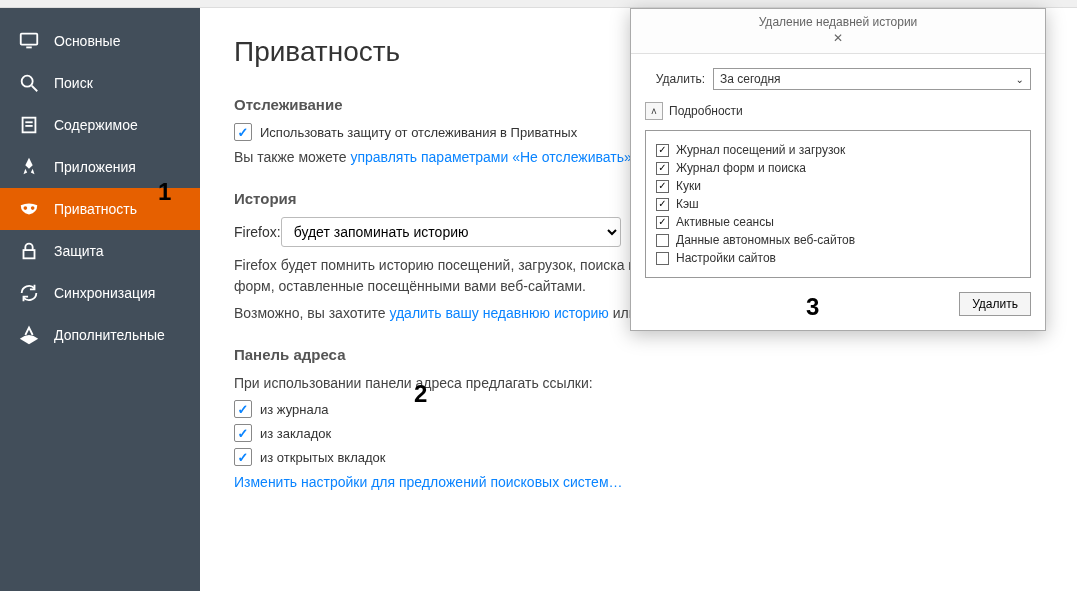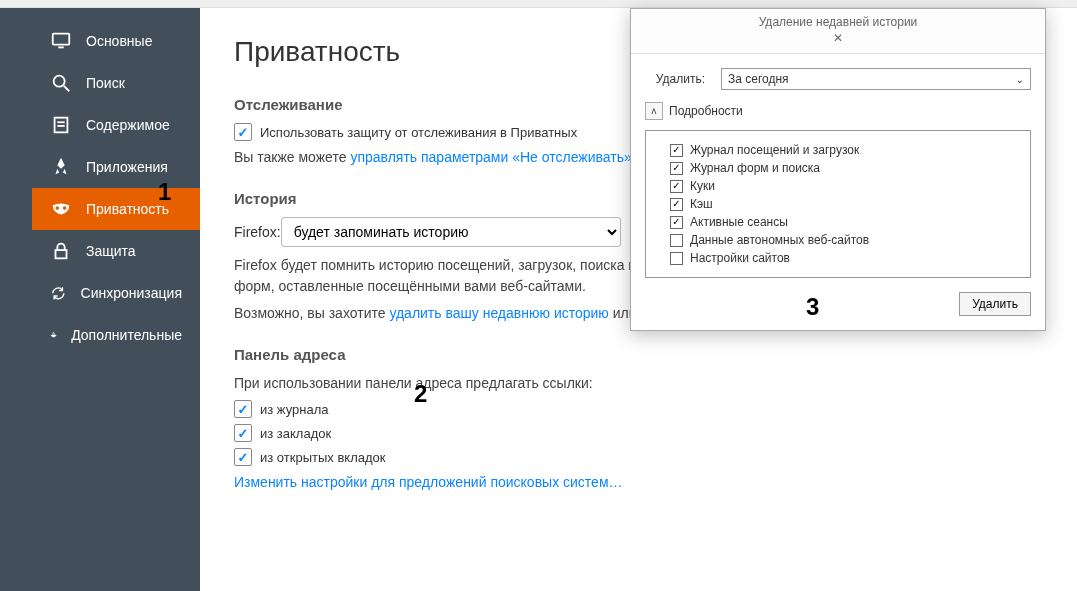--- a/index.html
+++ b/index.html
@@ -1,45 +1,45 @@
 <!DOCTYPE html>
 <html><head>
 <meta charset="utf-8">
 <style>
   * { box-sizing: border-box; margin: 0; padding: 0; }
   body { font-family: "Segoe UI", Arial, sans-serif; font-size: 13px; color: #333; background: #fff; width: 1077px; height: 591px; overflow: hidden; position: relative; }
   .top-strip { height: 8px; background: #f0f0f0; border-bottom: 1px solid #ddd; }
   .container { display: flex; height: calc(100% - 8px); }
   .sidebar { width: 200px; background: #424e5a; color: #fff; padding-top: 12px; flex-shrink: 0; }
-  .side-item { display: flex; align-items: center; padding: 10px 18px; cursor: pointer; font-size: 14px; margin-left: 32px; }
+  .side-item { display: flex; align-items: center; padding: 10px 18px; cursor: pointer; font-size: 14px; }
   .side-item.active { background: #e66000; }
   .side-item .ic { width: 22px; height: 22px; margin-right: 14px; fill: #fff; display: inline-flex; align-items: center; justify-content: center; }
   .main { flex: 1; padding: 28px 34px; overflow: auto; position: relative; }
   h1 { font-size: 28px; font-weight: 400; color: #333; margin-bottom: 28px; }
   h2 { font-size: 15px; font-weight: 600; color: #555; margin-top: 22px; margin-bottom: 10px; }
   .row { margin: 6px 0; font-size: 14px; color: #444; line-height: 1.5; }
   .cb-row { display: flex; align-items: center; margin: 6px 0; }
   .cb { width: 18px; height: 18px; border: 1px solid #888; border-radius: 2px; background: #fff; display: inline-flex; align-items: center; justify-content: center; margin-right: 8px; flex-shrink: 0; }
   .cb.checked::after { content: "✓"; color: #0a84ff; font-size: 13px; font-weight: bold; }
   a { color: #0a84ff; text-decoration: none; }
   .sel-inline { display: flex; align-items: center; margin: 8px 0; }
   .sel-inline label { font-size: 14px; }
   select.wide { font-size: 14px; padding: 4px 8px; border: 1px solid #bbb; border-radius: 3px; background: #fff; min-width: 340px; height: 30px; }
   .annot { position: absolute; font-family: Arial Black, Arial; font-weight: 900; font-size: 24px; color: #000; pointer-events: none; }
 
   
   .dialog { position: absolute; top: 8px; left: 630px; width: 416px; background: #fff; border: 1px solid #aaa; box-shadow: 0 4px 18px rgba(0,0,0,0.25); font-size: 12px; }
   .dlg-title { display: flex; justify-content: space-between; align-items: center; padding: 6px 10px; background: #fdfdfd; border-bottom: 1px solid #e0e0e0; color: #666; flex-direction: column; }
   .dlg-body { padding: 14px 14px 14px 14px; }
   .dlg-row { display:flex; align-items:center; margin-bottom:12px; }
-  .dlg-row label { width: 60px; text-align: right; margin-right: 16px; }
+  .dlg-row label { width: 60px; text-align: right; margin-right: 8px; }
   .dlg-sel { flex:1; border:1px solid #999; padding:3px 6px; background:#fff; display:flex; justify-content:space-between; align-items:center; height:22px; }
   .details-btn { display:inline-flex; align-items:center; gap:6px; margin-bottom:10px; }
   .chev { width:18px; height:18px; border:1px solid #aaa; background:#f7f7f7; display:flex; align-items:center; justify-content:center; font-size:10px; }
-  .details-box { border:1px solid #999; padding: 8px 24px; }
+  .details-box { border:1px solid #999; padding: 8px 10px; }
   .dcb-row { display:flex; align-items:center; margin:4px 0; }
   .dcb { width:13px; height:13px; border:1px solid #666; background:#fff; margin-right:7px; display:inline-flex; align-items:center; justify-content:center; flex-shrink:0; }
   .dcb.checked::after { content:"✓"; color:#000; font-size:10px; line-height:1; }
   .dlg-buttons { display:flex; justify-content:flex-end; gap:8px; margin-top:14px; align-items:center; }
   .btn { border:1px solid #999; background:#f5f5f5; padding:4px 12px; font-size:12px; cursor:pointer; }
   .close-x { width:18px; height:18px; display:flex; align-items:center; justify-content:center; color:#666; cursor:pointer; }
 </style>
 </head>
 <body>
 

